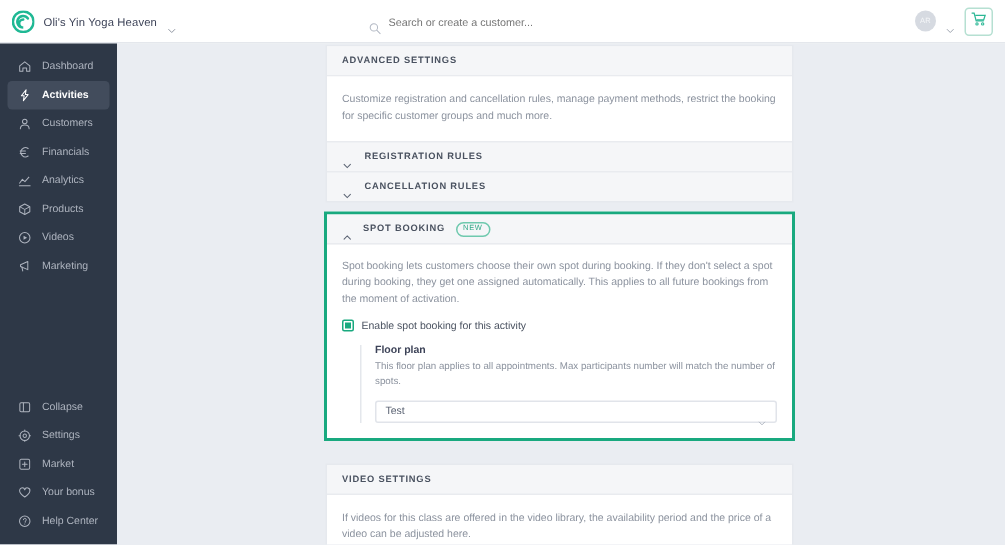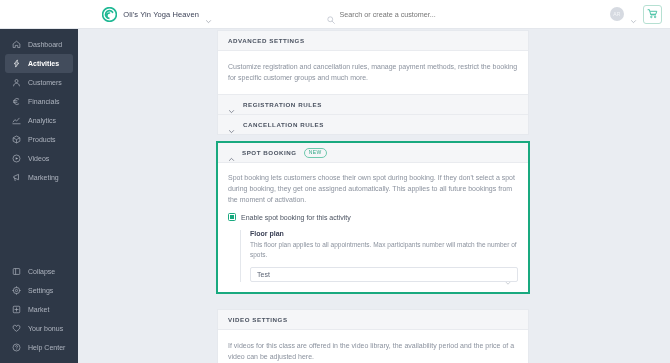--- a/index.html
+++ b/index.html
@@ -10,26 +10,26 @@
     overflow: hidden;
   }
   .app { width: 670px; height: 363px; position: relative; }
 
   
   .topbar {
     position: absolute; top: 0; left: 0; width: 670px; height: 29px;
     background: #ffffff; display: flex; align-items: center;
     border-bottom: 1px solid #e4e7ec;
   }
-  .brand { display: flex; align-items: center; gap: 6px; padding-left: 8px; width: 212px; justify-content: flex-end; }
+  .brand { display: flex; align-items: center; gap: 6px; padding-left: 8px; width: 212px; }
   .logo { width: 15px; height: 15px; flex: 0 0 auto; }
   .brand-name { font-size: 7.5px; color: #3c4257; letter-spacing: .1px; white-space: nowrap; }
   .chev-sm { width: 7px; height: 7px; flex: 0 0 auto; }
 
-  .searchwrap { flex: 1; display: flex; align-items: center; gap: 5px; padding-left: 34px; justify-content: center; }
+  .searchwrap { flex: 1; display: flex; align-items: center; gap: 5px; padding-left: 34px; }
   .search-ico { width: 8px; height: 8px; flex: 0 0 auto; }
   .search-input {
     border: 0; outline: 0; background: transparent;
     font-family: "Liberation Sans", sans-serif;
     font-size: 7.2px; color: #9aa1ad; width: 190px;
   }
   .topright { display: flex; align-items: center; gap: 6px; padding-right: 8px; }
   .avatar {
     width: 14px; height: 14px; border-radius: 50%;
     background: #d6dae1; color: #f4f6f8;

